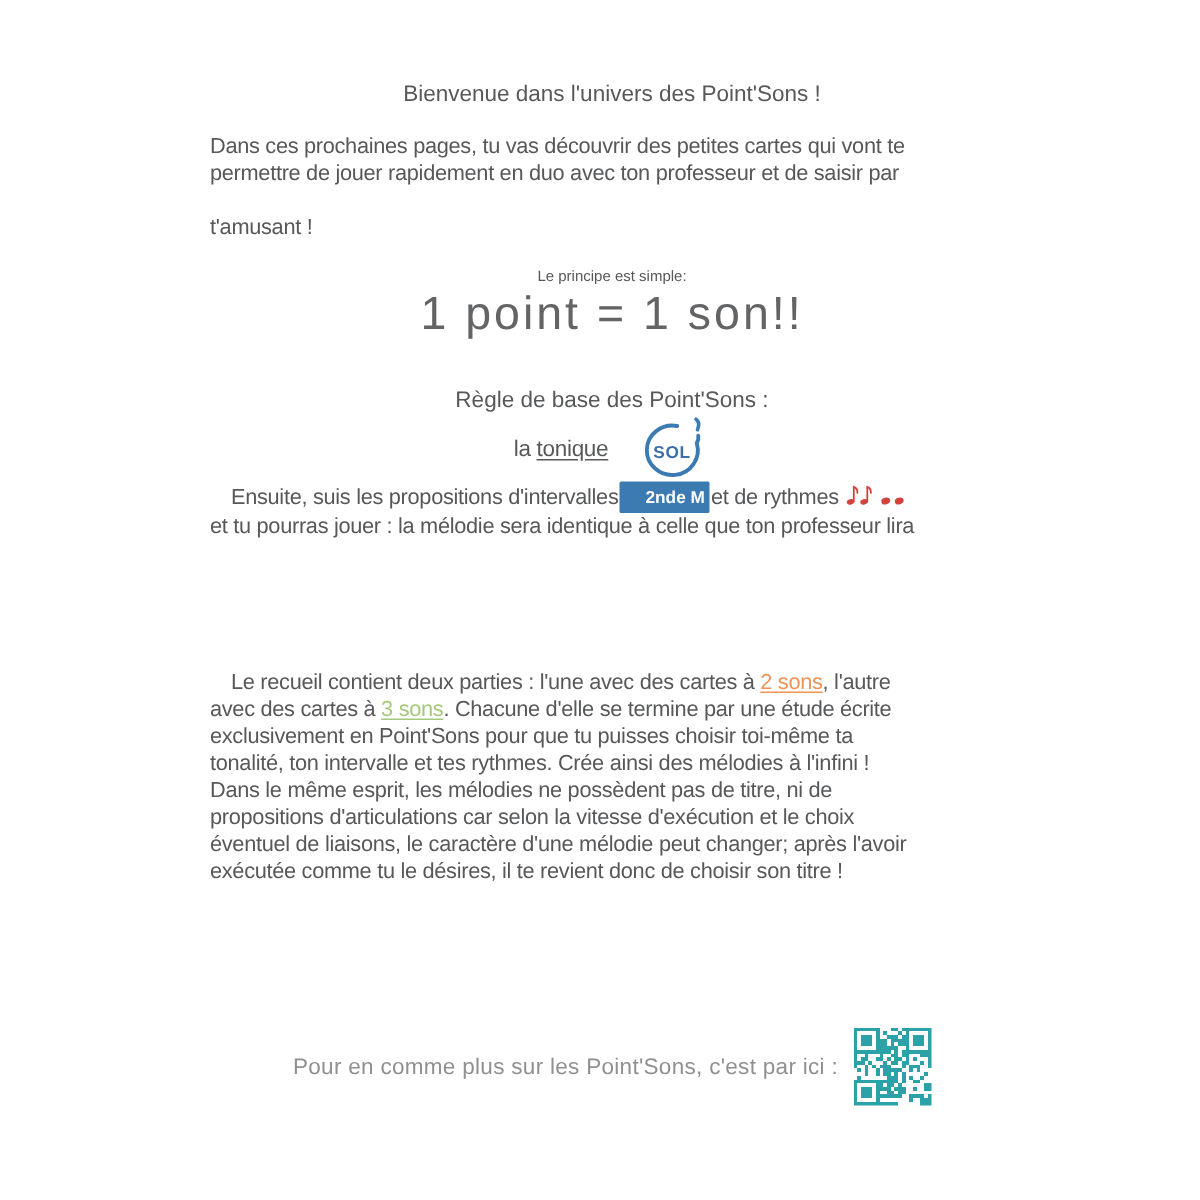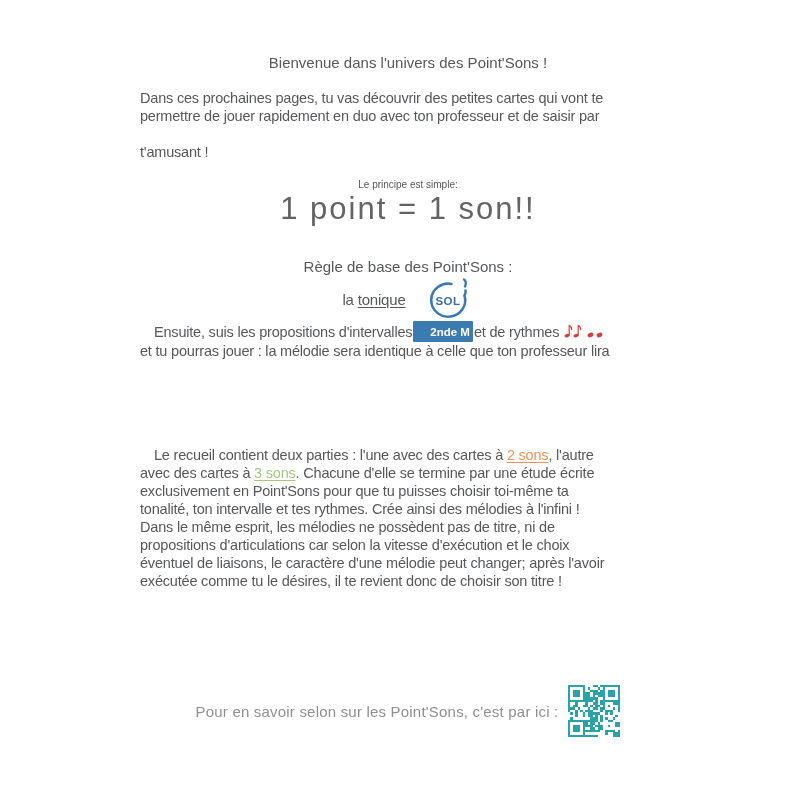--- a/index.html
+++ b/index.html
@@ -87,21 +87,21 @@
         </g>
       </svg></span>
     <br>
     <span>et tu pourras jouer : la mélodie sera identique à celle que ton professeur lira</span>
     <br>
   </div>
 
   <div id="recueil" class="para indent"><span>Le recueil contient deux parties : l'une avec des cartes à </span><span class="seg-orange">2 sons</span><span>, l'autre</span><br><span>avec des cartes à </span><span class="seg-green">3 sons</span><span>. Chacune d'elle se termine par une étude écrite</span><br><span>exclusivement en Point'Sons pour que tu puisses choisir toi-même ta</span><br><span>tonalité, ton intervalle et tes rythmes. Crée ainsi des mélodies à l'infini !</span><br><span>Dans le même esprit, les mélodies ne possèdent pas de titre, ni de</span><br><span>propositions d'articulations car selon la vitesse d'exécution et le choix</span><br><span>éventuel de liaisons, le caractère d'une mélodie peut changer; après l'avoir</span><br><span>exécutée comme tu le désires, il te revient donc de choisir son titre !</span></div>
 
   <div id="qr-row">
-    <span id="qr-caption">Pour en savoir selon sur les Point'Sons, c'est par ici :</span>
+    <span id="qr-caption">Pour en comme plus sur les Point'Sons, c'est par ici :</span>
     <svg id="qr-svg" width="52" height="52" viewBox="0 0 21 21">
         <g fill="#2aa2a7">
           <rect x="10" y="0" width="1" height="1"></rect>
           <rect x="11" y="0" width="1" height="1"></rect>
           <rect x="13" y="0" width="1" height="1"></rect>
           <rect x="8" y="1" width="1" height="1"></rect>
           <rect x="12" y="1" width="1" height="1"></rect>
           <rect x="9" y="2" width="1" height="1"></rect>
           <rect x="10" y="2" width="1" height="1"></rect>
           <rect x="11" y="2" width="1" height="1"></rect>

